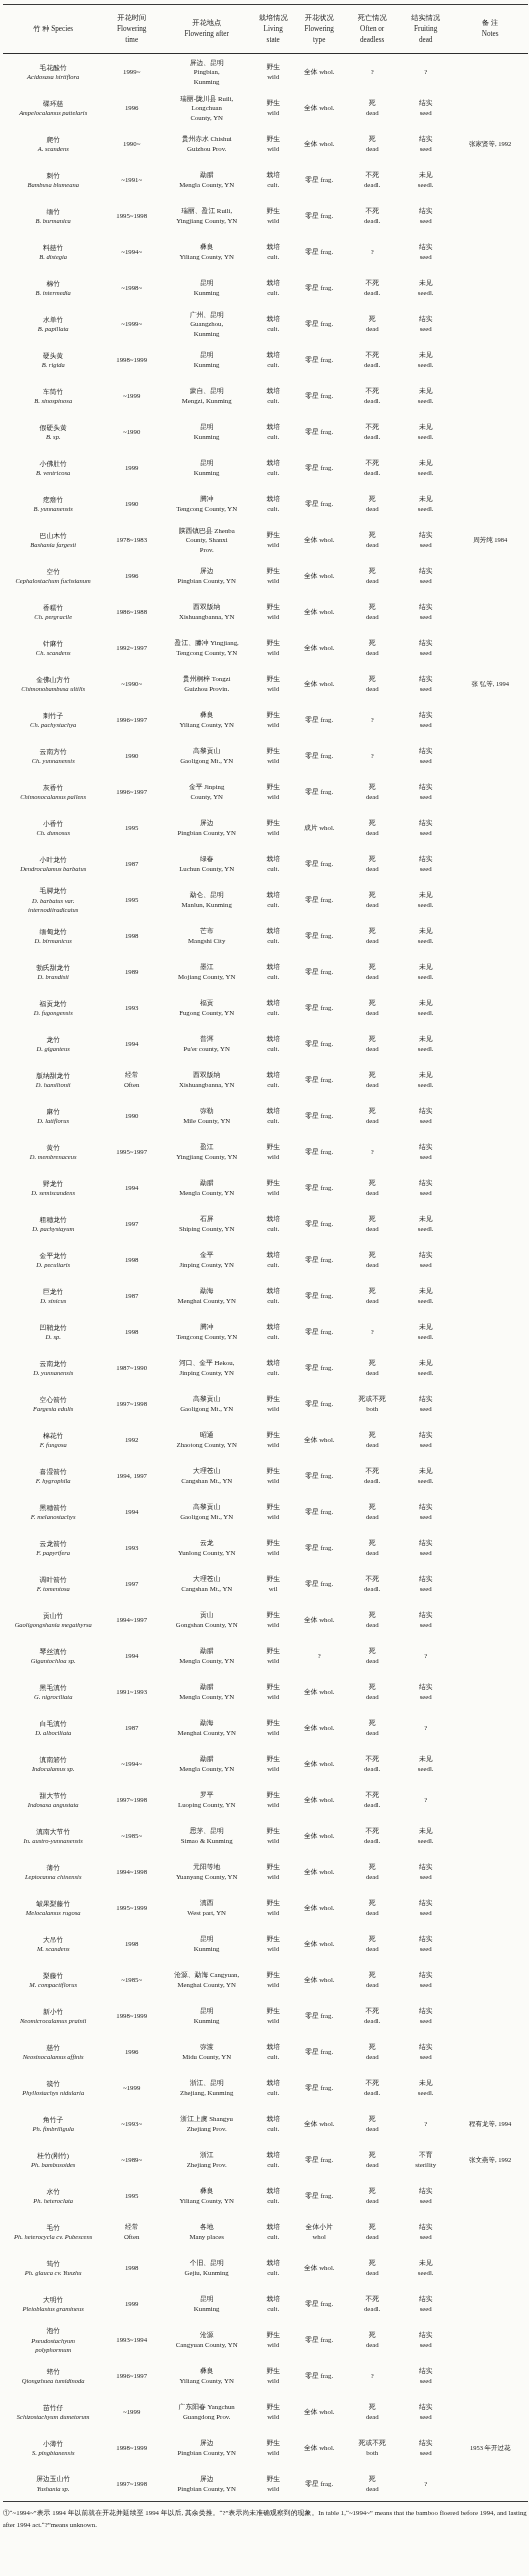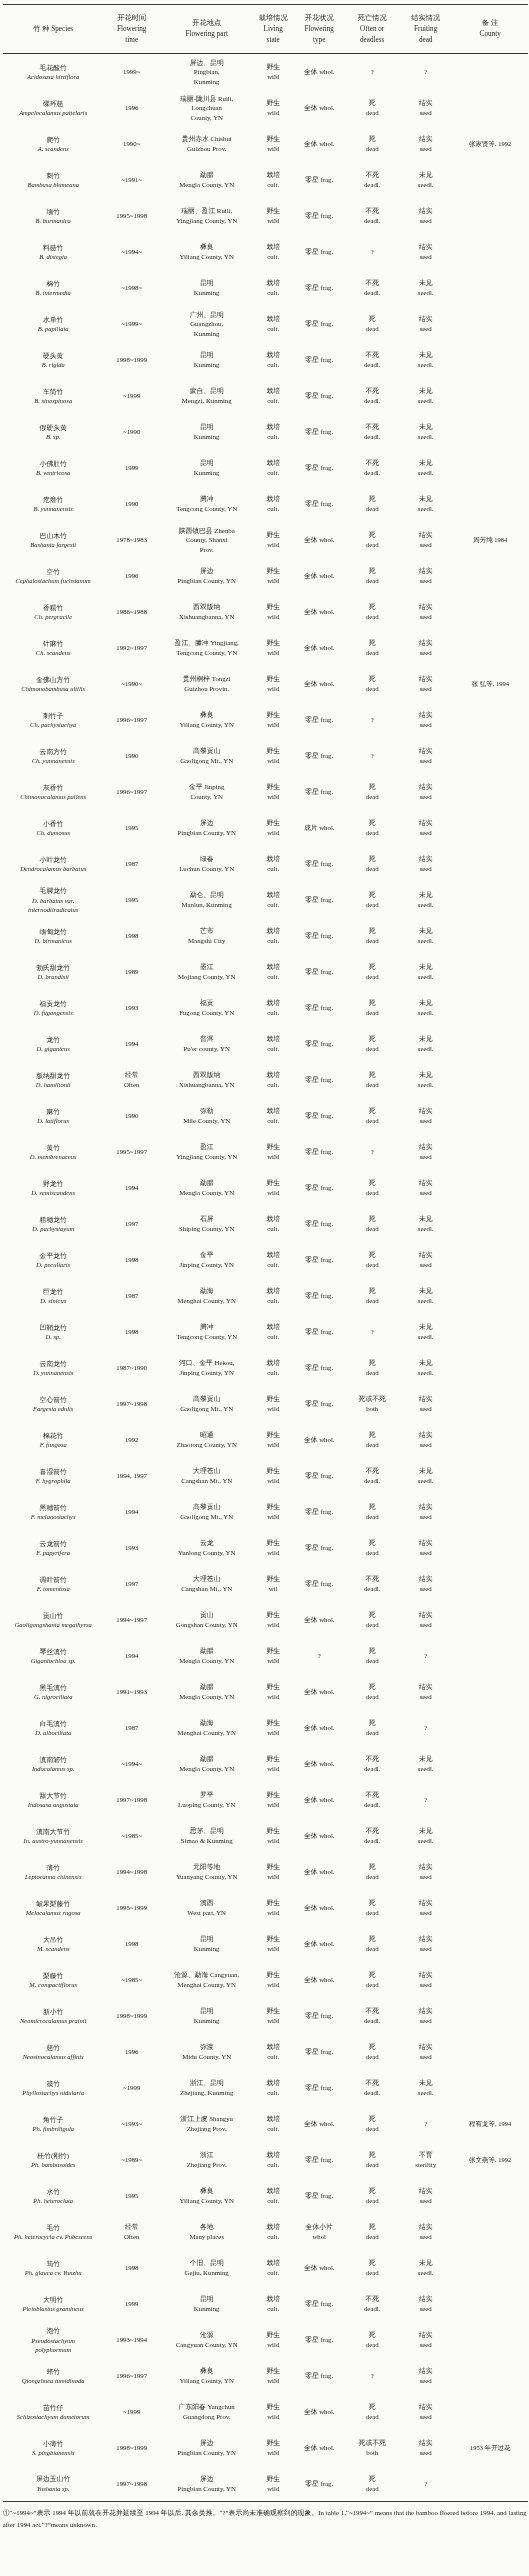--- a/index.html
+++ b/index.html
@@ -80,21 +80,21 @@
         <th>
             <div class="pre">竹  种  Species</div>
           </th>
         <th>
             <div class="pre">开花时间
 Flowering
 time</div>
           </th>
         <th>
             <div class="pre">开花地点
-Flowering part</div>
+Flowering after</div>
           </th>
         <th>
             <div class="pre">栽培情况
 Living
 state</div>
           </th>
         <th>
             <div class="pre">开花状况
 Flowering
 type</div>
@@ -104,21 +104,21 @@
 Often or
 deadless</div>
           </th>
         <th>
             <div class="pre">结实情况
 Fruiting
 dead</div>
           </th>
         <th>
             <div class="pre">备 注
-County</div>
+Notes</div>
           </th>
       </tr>
     </thead>
     <tbody id="table-body">
   <tr>
     <td>
       <div class="zh">毛花酸竹</div>
       <div class="la">Acidosasa hirtiflora</div>
     </td>
     <td class="pre">1999~</td>

